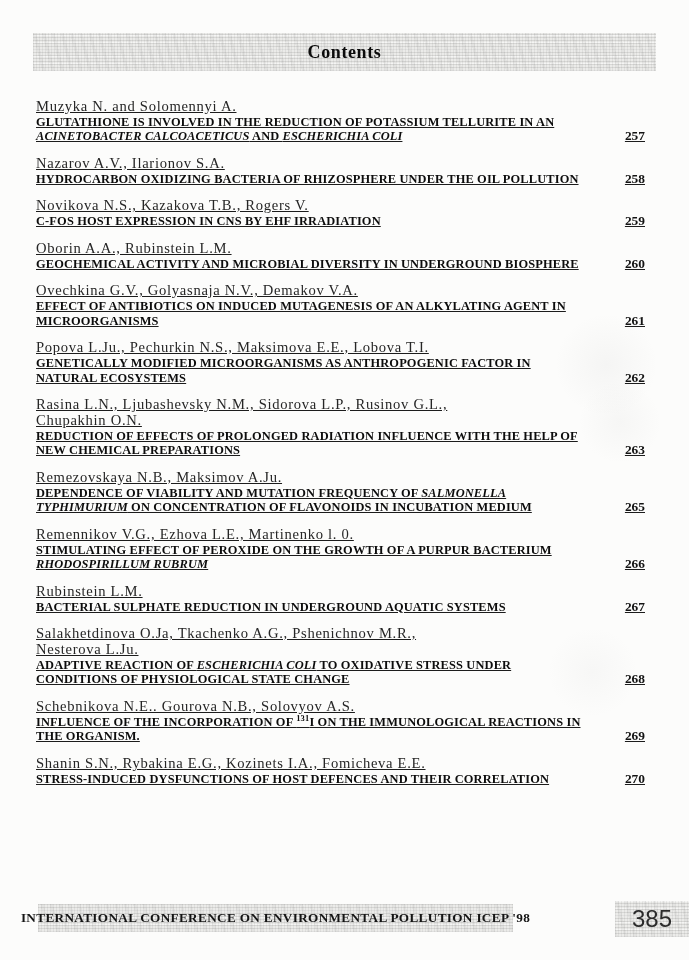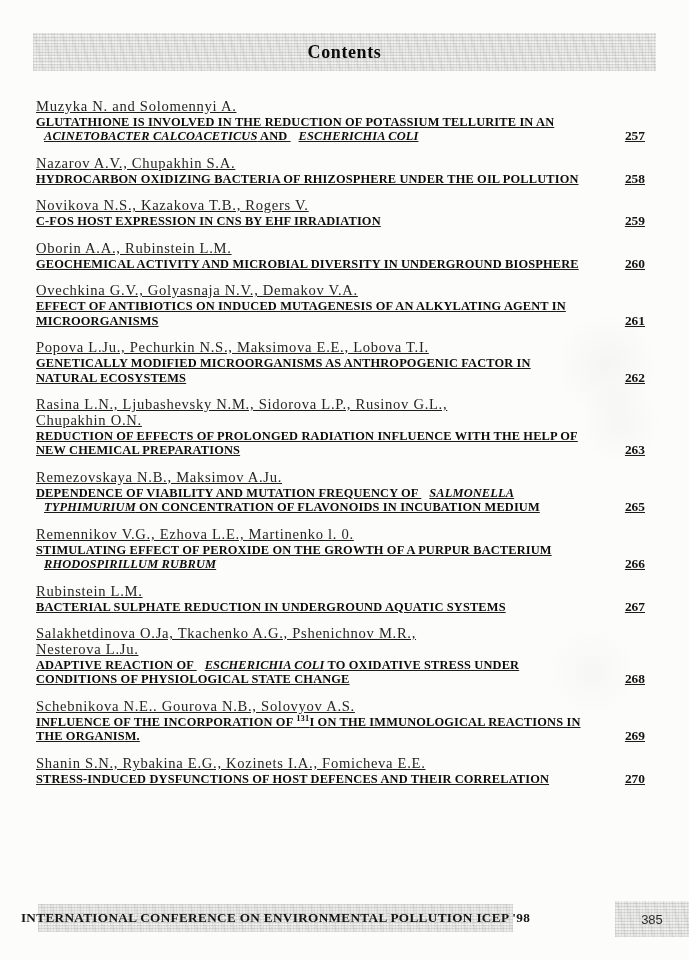--- a/index.html
+++ b/index.html
@@ -37,39 +37,39 @@
   .toc { position:absolute; left:36px; top:99px; width:609px; }
   .entry { margin-bottom:12px;text-decoration:underline; }
   .authors {
     font-size:14.6px; line-height:15.8px; letter-spacing:0.7px; color:#262626;
   }
   .title-row { display:flex; align-items:flex-end; }
   .title {
     width:560px; font-weight:bold; font-size:12.4px; line-height:14.6px;
     letter-spacing:0.15px; color:#0d0d0d;
   }
-  .title .it { font-style:italic;margin-left:8px; }
+  .title .it { font-style:italic; }
   .title sup { font-size:8.5px; line-height:0; }
   .pagenum {
     margin-left:auto; font-weight:bold; font-size:13.4px; line-height:14.6px;
     color:#141414; white-space:nowrap;
   }
 
   .footer-band {
     position:absolute; left:38px; top:904px; width:475px; height:28px;
     display:flex; align-items:center; justify-content:center;
   }
   .footer-text {
     font-weight:bold; font-size:13.2px; letter-spacing:0.35px; color:#141414;
     white-space:nowrap;
   }
   .footer-page {
     position:absolute; right:0; top:901px; width:74px; height:36px;
     display:flex; align-items:center; justify-content:center;
-    font-family:"Liberation Sans", sans-serif; font-size:13px; color:#2b2b2b;
+    font-family:"Liberation Sans", sans-serif; font-size:24px; color:#2b2b2b;
   }
 </style>
 </head>
 <body>
 
 <div class="page">
 
   <div class="header-band hatch">
     <span class="header-title">Contents</span>
   </div>
@@ -83,21 +83,21 @@
       <div class="title">
             <div><span>GLUTATHIONE IS INVOLVED IN THE REDUCTION OF POTASSIUM TELLURITE IN AN</span></div>
             <div><span class="it">ACINETOBACTER CALCOACETICUS</span><span>  AND </span><span class="it">ESCHERICHIA COLI</span></div>
           </div>
       <span class="pagenum">257</span>
     </div>
   </div>
 
   <div class="entry">
     <div class="authors">
-          <div>Nazarov A.V., Chupakhin S.A.</div>
+          <div>Nazarov A.V., Ilarionov S.A.</div>
         </div>
     <div class="title-row">
       <div class="title">
             <div><span>HYDROCARBON OXIDIZING BACTERIA OF RHIZOSPHERE UNDER THE OIL POLLUTION</span></div>
           </div>
       <span class="pagenum">258</span>
     </div>
   </div>
 
   <div class="entry">

